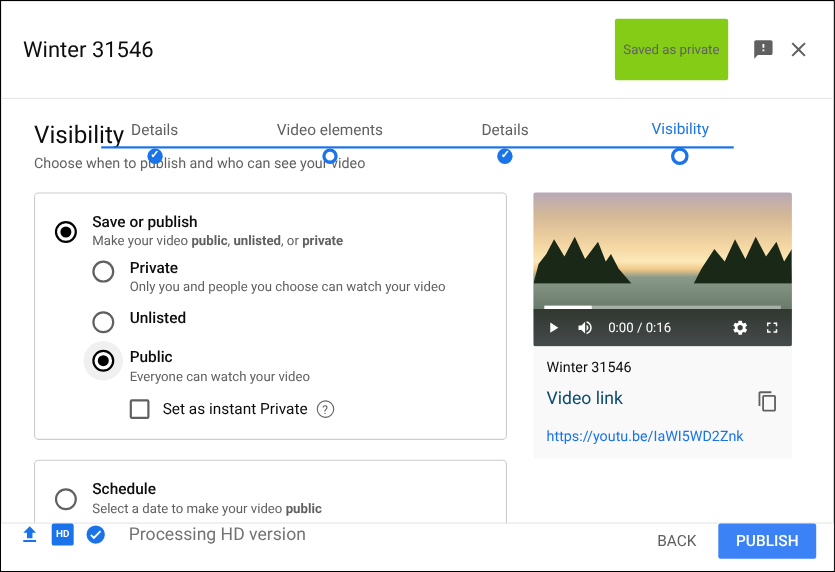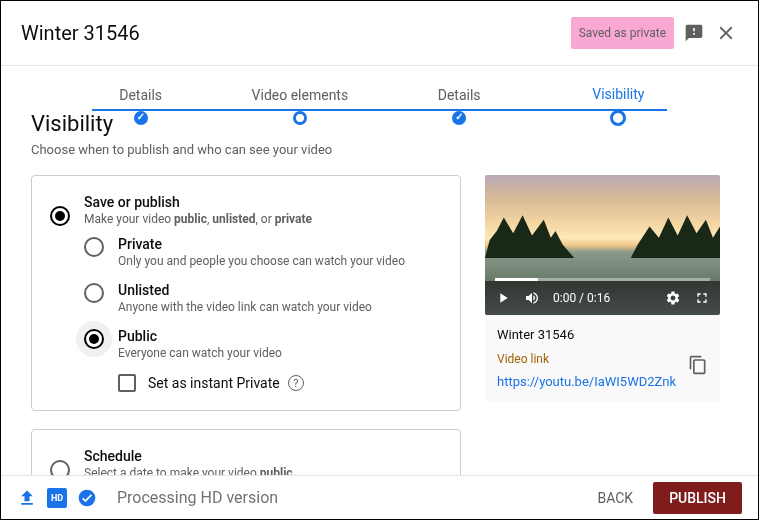--- a/index.html
+++ b/index.html
@@ -1,40 +1,40 @@
 <!DOCTYPE html>
 <html><head>
 <meta charset="utf-8">
 <style>
 *{box-sizing:border-box;margin:0;padding:0}
 body{font-family:Roboto,Arial,sans-serif;font-size:13px;color:#0d0d0d;background:#fff;width:759px;height:520px;position:relative;border:1px solid #000;overflow:hidden}
 .header{display:flex;align-items:center;padding:16px 20px;border-bottom:1px solid #e5e5e5}
 .title{font-size:20px;font-weight:400;flex:1}
-.badge{background:#f9a8d4;color:#606060;font-size:12px;padding:9px 8px;border-radius:2px;}
+.badge{background:#84cc16;color:#606060;font-size:12px;padding:21px 8px;border-radius:2px;margin-right:12px}
 .iconbtn{width:24px;height:24px;display:flex;align-items:center;justify-content:center;cursor:pointer;color:#606060;margin-left:8px}
 .stepper{display:flex;align-items:center;padding:20px 60px 6px;position:relative}
 .step{flex:1;text-align:center;position:relative}
 .step-label{font-size:14px;font-weight:400;color:#606060;margin-bottom:8px}
 .step.active .step-label{color:#1a73e8}
 .dot{width:14px;height:14px;border-radius:50%;background:#1a73e8;margin:0 auto;position:relative;z-index:2}
 .dot.check::after{content:'✓';color:#fff;font-size:10px;position:absolute;top:0;left:3px;font-weight:bold}
 .dot.open{background:#fff;border:3px solid #1a73e8;width:16px;height:16px}
 .dot.blue{background:#fff;border:3px solid #1a73e8;width:14px;height:14px}
 .dot.fill{background:#1a73e8}
 .line{position:absolute;height:2px;background:#1a73e8;left:12%;right:12%;top:43px;z-index:1}
 .content{position:absolute;top:110px;bottom:44px;left:0;right:8px;overflow-y:auto;padding:0 30px 20px}
 .content::-webkit-scrollbar{width:8px}
 .content::-webkit-scrollbar-thumb{background:#bdbdbd;border-radius:4px}
 h2{font-size:22px;font-weight:400;margin-bottom:6px}
 .sub{color:#606060;font-size:13px;margin-bottom:18px}
 .cols{display:flex;gap:24px}
 .left{flex:0 0 430px}
 .right{flex:1}
 .card{border:1px solid #ccc;border-radius:4px;padding:18px 18px 18px 18px;margin-bottom:18px}
-.opt{display:flex;align-items:flex-end;margin-bottom:4px}
+.opt{display:flex;align-items:center;margin-bottom:4px}
 .radio{width:20px;height:20px;border:2px solid #606060;border-radius:50%;margin-right:14px;flex-shrink:0;position:relative;margin-top:1px}
 .radio.sel{border-color:#000}
 .radio.sel::after{content:'';position:absolute;width:10px;height:10px;background:#000;border-radius:50%;top:3px;left:3px}
 .radio.hl{box-shadow:0 0 0 8px rgba(0,0,0,0.06)}
 .opt-body{flex:1}
 .opt-title{font-size:14px;font-weight:500;margin-bottom:2px}
 .opt-desc{font-size:12px;color:#606060}
 .subopts{margin-left:34px;margin-top:10px}
 .subopt{display:flex;align-items:flex-start;margin-bottom:14px}
 .checkbox{width:18px;height:18px;border:2px solid #606060;border-radius:2px;margin-right:12px;flex-shrink:0}
@@ -42,29 +42,29 @@
 .help{width:16px;height:16px;border:1.5px solid #606060;border-radius:50%;display:inline-flex;align-items:center;justify-content:center;font-size:11px;color:#606060;margin-left:8px}
 .thumb{width:100%;height:140px;position:relative;border-radius:2px;overflow:hidden;background:linear-gradient(180deg,#b8a8b8 0%,#d4b896 15%,#f5d7a3 35%,#fce8b8 45%,#f0c889 50%,#8a9a8a 55%,#6b7b6b 75%,#9aa5a8 100%)}
 .trees{position:absolute;top:38px;left:0;right:0;height:45px}
 .tree{position:absolute;bottom:0;background:#1a2818}
 .ctrlbar{position:absolute;bottom:0;left:0;right:0;height:34px;background:rgba(0,0,0,0.55);display:flex;align-items:center;padding:0 10px;gap:13px;color:#fff;font-size:12px}
 .progress{position:absolute;bottom:34px;left:10px;right:10px;height:3px;background:rgba(255,255,255,0.4)}
 .progress::after{content:'';position:absolute;left:0;top:0;height:3px;width:20%;background:#fff}
 .ctrl-icon{width:16px;height:16px;fill:#fff}
 .meta{background:#f9f9f9;padding:12px;position:relative}
 .vname{font-size:13px;margin-bottom:10px}
-.linklbl{font-size:12px;color:#a16207;margin-bottom:8px}
+.linklbl{font-size:16px;color:#0c4a6e;margin-bottom:19px}
 .link{color:#1a73e8;font-size:13px;word-break:break-all}
 .copy{position:absolute;right:12px;top:40px;width:20px;height:20px}
-.footer{position:absolute;bottom:0;left:0;right:0;height:44px;border-top:1px solid #e5e5e5;display:flex;align-items:center;padding:0 16px;background:#fff}
+.footer{position:absolute;bottom:0;left:0;right:0;height:44px;border-top:1px solid #e5e5e5;display:flex;align-items:flex-start;padding:0 16px;background:#fff}
 .ficons{display:flex;gap:10px;align-items:center}
 .fi{width:20px;height:20px}
 .ftext{font-size:16px;color:#737373;margin-left:20px;flex:1}
 .btn-text{font-size:14px;font-weight:400;color:#606060;padding:8px 14px;cursor:pointer}
-.btn-primary{font-size:14px;font-weight:500;color:#fff;background:#7f1d1d;padding:8px 16px;cursor:pointer;border-radius:2px;margin-left:6px}
+.btn-primary{font-size:14px;font-weight:500;color:#fff;background:#3b82f6;padding:8px 16px;cursor:pointer;border-radius:2px;margin-left:6px}
 </style>
 </head>
 <body>
 
 <div class="header">
   <div class="title">Winter 31546</div>
   <div class="badge">Saved as private</div>
   <div class="iconbtn">
     <svg width="20" height="20" viewBox="0 0 24 24">
         <path fill="#606060" d="M20 2H4c-1.1 0-2 .9-2 2v18l4-4h14c1.1 0 2-.9 2-2V4c0-1.1-.9-2-2-2zm-7 12h-2v-2h2v2zm0-4h-2V6h2v4z"></path>
@@ -115,21 +115,20 @@
             <div class="radio"></div>
             <div class="opt-body">
               <div class="opt-title">Private</div>
               <div class="opt-desc">Only you and people you choose can watch your video</div>
             </div>
           </div>
           <div class="subopt">
             <div class="radio"></div>
             <div class="opt-body">
               <div class="opt-title">Unlisted</div>
-              <div class="opt-desc">Anyone with the video link can watch your video</div>
             </div>
           </div>
           <div class="subopt">
             <div class="radio sel hl"></div>
             <div class="opt-body">
               <div class="opt-title">Public</div>
               <div class="opt-desc">Everyone can watch your video</div>
             </div>
           </div>
           <div class="premiere">

